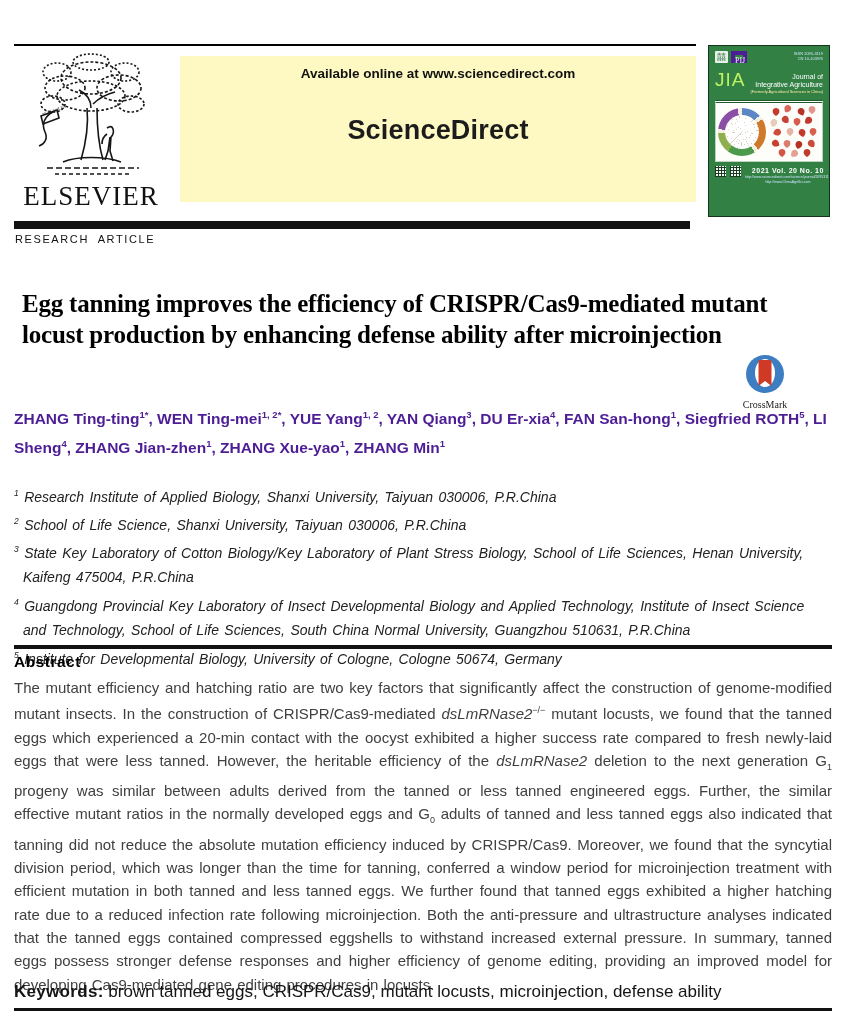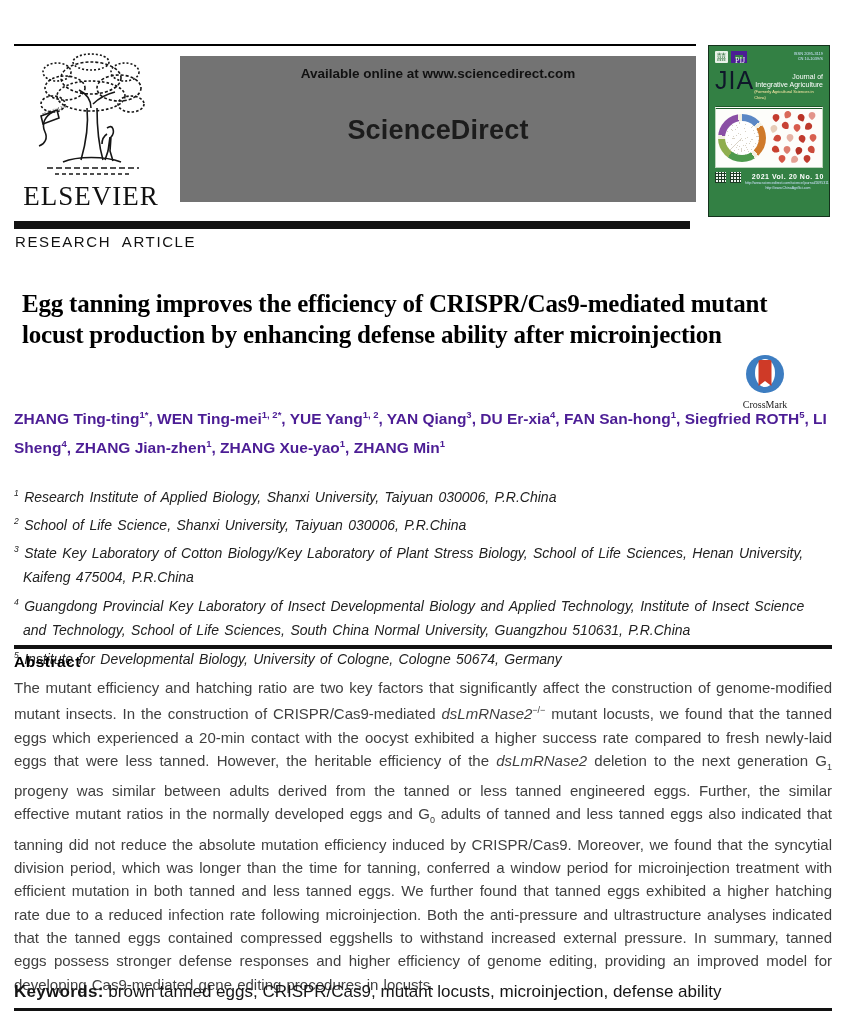--- a/index.html
+++ b/index.html
@@ -14,57 +14,57 @@
   .rule-top{position:absolute;left:14px;top:44px;width:682px;height:2px;background:#000;}
   .rule-thick{position:absolute;left:14px;top:221px;width:676px;height:8px;background:#121212;}
 
   
   .elsevier{position:absolute;left:14px;top:50px;width:154px;height:163px;text-align:center;}
   .elsevier svg{display:block;margin:0 auto;}
   .elsevier-word{font-family:"Liberation Serif",serif;font-size:27px;color:#111;
                  letter-spacing:1px;line-height:1;margin-top:1px;}
 
   
-  .sd-box{position:absolute;left:180px;top:56px;width:516px;height:146px;background:#737373;
+  .sd-box{position:absolute;left:180px;top:56px;width:516px;height:146px;background:#fef9c3;
           display:flex;flex-direction:column;align-items:center;}
   .sd-available{margin-top:10px;font-size:13.5px;font-weight:bold;color:#111;}
   .sd-name{margin-top:34px;font-size:27px;font-weight:bold;color:#1c1c1c;letter-spacing:.2px;}
 
   
   .cover{position:absolute;left:708px;top:45px;width:122px;height:172px;background:#338044;
          border:1px solid #14321c;box-sizing:border-box;padding:5px 6px;overflow:hidden;}
   .cover-toprow{display:flex;justify-content:space-between;align-items:flex-start;}
   .cover-logos{display:flex;gap:3px;}
   .cover-seal{width:13px;height:12px;background:#e9f2e9;color:#2a6b38;font-size:9px;line-height:12px;
               text-align:center;border-radius:1px;}
   .cover-pij{width:16px;height:12px;border:4px solid #4c1d95;color:#f2f6f2;font-size:8px;
              line-height:11px;text-align:center;box-sizing:border-box;font-family:"Liberation Serif",serif;}
   .cover-issn{text-align:right;color:#cfe3ff;font-size:4px;line-height:5px;}
   .cover-jiarow{display:flex;justify-content:space-between;align-items:flex-start;margin-top:2px;}
-  .cover-jia{color:#0f172a;font-size:25px;line-height:30px;font-weight:400;letter-spacing:1px;}
+  .cover-jia{color:#bef264;font-size:19px;line-height:30px;font-weight:400;letter-spacing:1px;}
   .cover-jname{margin-top:8px;text-align:right;color:#fff;font-size:7px;line-height:8px;}
   .cover-formerly{color:#ffe9a8;font-size:4px;line-height:6px;}
   .cover-panel{margin-top:5px;height:62px;background:#fdfdfa;border:1px solid #bcd4bc;
                border-top:3px double #1d5a2a;box-sizing:border-box;display:flex;align-items:center;
                padding:2px;gap:2px;}
   .phylo{position:relative;width:48px;height:48px;border-radius:50%;flex:0 0 auto;
          background:conic-gradient(#5b87c5 0 13%,#f3efe2 13% 16%,#cf7a2b 16% 38%,#f3efe2 38% 41%,
                     #4d9a4d 41% 60%,#8fae4e 60% 74%,#f3efe2 74% 77%,#8a4fa5 77% 97%,#f3efe2 97% 100%);}
   .phylo-center{position:absolute;left:7px;top:7px;width:34px;height:34px;border-radius:50%;
                 background:#fff repeating-conic-gradient(#d8d2c6 0 1deg,transparent 1deg 14deg);}
   .cover-bottom{margin-top:4px;display:flex;align-items:flex-start;gap:4px;}
   .qr{width:11px;height:11px;background:#eef5ee;flex:0 0 auto;
       background-image:repeating-linear-gradient(0deg,#1c3a24 0 1px,transparent 1px 3px),
                        repeating-linear-gradient(90deg,#1c3a24 0 1px,transparent 1px 3px);}
   .cover-issue-wrap{flex:1;text-align:center;}
   .cover-issue{color:#fff;font-size:7px;font-weight:bold;letter-spacing:.5px;margin-top:1px;}
   .cover-urls{color:#cfe3ff;font-size:3.5px;line-height:4.5px;margin-top:1px;}
 
   
-  .research-article{position:absolute;left:15px;top:233px;font-size:15px;letter-spacing:1.6px;
+  .research-article{position:absolute;left:15px;top:233px;font-size:11px;letter-spacing:1.6px;
                     white-space:pre;color:#111;text-align:right;}
   .title{position:absolute;left:14px;top:280px;width:782px;font-size:25px;font-weight:bold;
          line-height:31px;color:#000;letter-spacing:-.2px;}
 
   
   .crossmark{position:absolute;left:737px;top:354px;width:56px;text-align:center;}
   .crossmark-label{font-size:10px;color:#222;font-family:"Liberation Serif",serif;margin-top:1px;}
 
   
   .authors{position:absolute;left:14px;top:402px;width:818px;font-size:15.5px;font-weight:bold;

